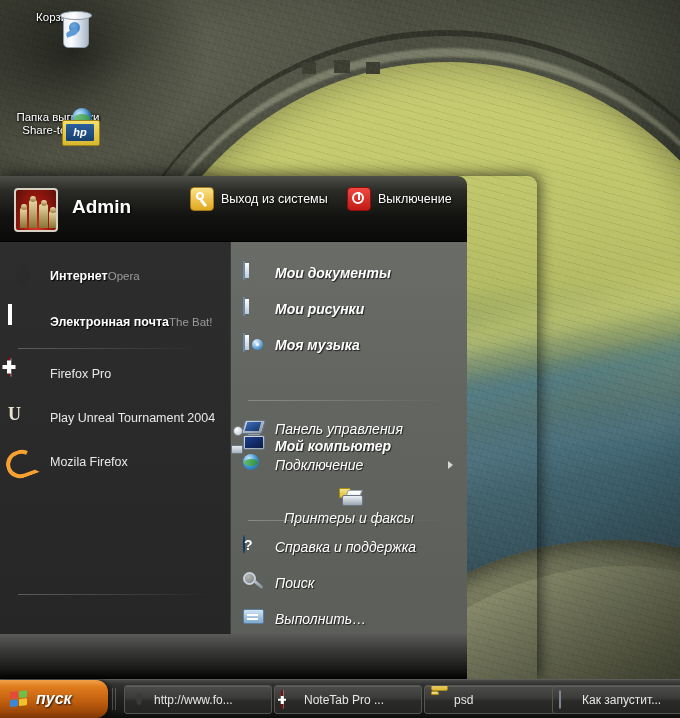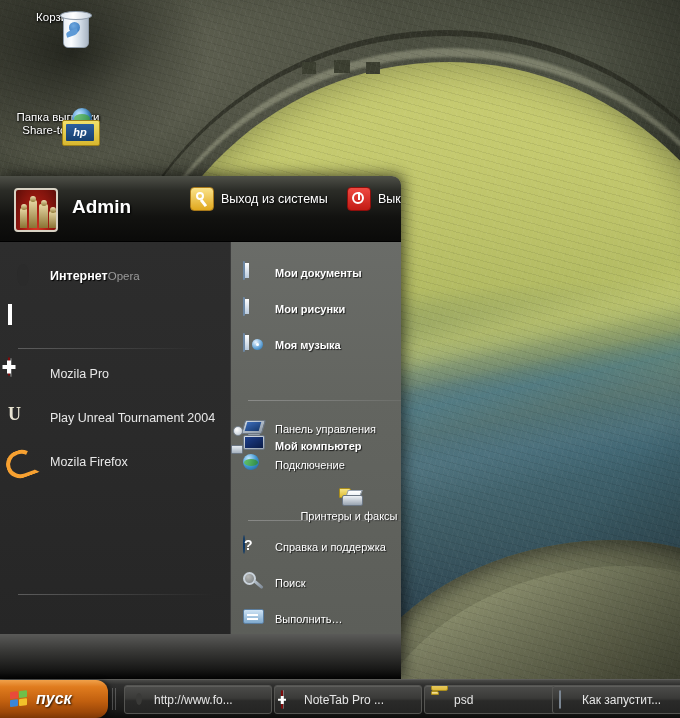--- a/index.html
+++ b/index.html
@@ -131,21 +131,21 @@
     background:linear-gradient(90deg,#69c063,#3e9a44);opacity:.85;}
   .hpf-card{position:absolute;left:4px;top:12px;width:36px;height:24px;border-radius:2px;
     background:linear-gradient(180deg,#f2e06a,#d8b72e);border:1px solid #9c7f18;}
   .hpf-inner{position:absolute;left:8px;top:16px;width:28px;height:17px;border-radius:1px;
     background:linear-gradient(180deg,#2c5f9e,#17406f);}
   .hpf-hp{position:absolute;left:8px;top:16px;width:28px;height:17px;color:#fff;
     font-size:11px;font-weight:bold;font-style:italic;line-height:17px;text-align:center;}
 
   
   #startmenu{
-    position:absolute;left:0;top:176px;width:401px;height:504px;
+    position:absolute;left:0;top:176px;width:537px;height:504px;
     border-radius:0 9px 0 0;overflow:hidden;
     box-shadow:3px -2px 14px rgba(0,0,0,.6);
   }
   .sm-header{
     position:absolute;left:0;top:0;width:467px;height:66px;
     background:linear-gradient(180deg,#4e5048 0%,#2b2c27 22%,#121210 62%,#0a0a09 100%);
     border-radius:0 9px 0 0;
   }
   .sm-header:after{content:"";position:absolute;left:0;right:0;bottom:0;height:1px;background:#000;}
   .avatar{
@@ -213,21 +213,21 @@
   .ic-ff{width:29px;height:29px;border-radius:50%;position:relative;overflow:hidden;
     background:radial-gradient(circle at 62% 60%,#2f6fc4 0%,#1c4a8c 35%,transparent 36%),
                radial-gradient(circle at 35% 45%,#ff9a22,#ef6b12 45%,#c4400a 80%);}
   .ic-ff:after{content:"";position:absolute;left:-2px;top:4px;width:22px;height:20px;
     border-radius:50% 50% 0 50%;border:4px solid #f7a131;border-right-color:transparent;
     transform:rotate(-20deg);}
 
   
   .ri{position:absolute;left:231px;width:236px;height:26px;display:flex;align-items:center;cursor:default;}
   .ri .rico{width:22px;height:22px;margin-left:12px;margin-right:10px;flex:none;position:relative;}
-  .ri .rtxt{color:#fff;font-size:11px;text-shadow:1px 1px 1px rgba(0,0,0,.7);}
+  .ri .rtxt{color:#fff;font-size:14px;text-shadow:1px 1px 1px rgba(0,0,0,.7);font-style:italic;}
   .ri.bold .rtxt{font-weight:bold;}
   .ri .arrow{position:absolute;right:14px;width:0;height:0;
     border-left:5px solid #d8d8d8;border-top:4px solid transparent;border-bottom:4px solid transparent;}
   .ri-sep{position:absolute;left:248px;width:200px;height:1px;
     background:linear-gradient(90deg,rgba(170,170,170,.55),rgba(170,170,170,0));}
 
   
   .rc-doc{width:20px;height:22px;border-radius:2px 3px 3px 2px;position:relative;
     background:linear-gradient(180deg,#dfe8f2,#9db6cf);border:1px solid #6d88a5;}
   .rc-doc:before{content:"";position:absolute;left:1px;top:1px;width:4px;bottom:1px;
@@ -417,28 +417,32 @@
   <div class="li" style="top:80px;">
     <span class="ico"><span class="ic-opera"></span></span>
     <span class="txt">
       <span class="t1">Интернет</span>
       <span class="t2">Opera</span>
     </span>
   </div>
 
   <div class="li" style="top:126px;">
     <span class="ico"><span class="ic-bat"><i></i></span></span>
+    <span class="txt">
+      <span class="t1">Электронная почта</span>
+      <span class="t2">The Bat!</span>
+    </span>
   </div>
 
   <div class="li-sep" style="top:172px;"></div>
 
   <div class="li" style="top:178px;">
     <span class="ico"><span class="ic-note"></span></span>
     <span class="txt">
-      <span class="t1n">Mozila Pro</span>
+      <span class="t1n">Firefox Pro</span>
     </span>
   </div>
 
   <div class="li" style="top:222px;">
     <span class="ico"><span class="ic-ut"></span></span>
     <span class="txt">
       <span class="t1n">Play Unreal Tournament 2004</span>
     </span>
   </div>
 

